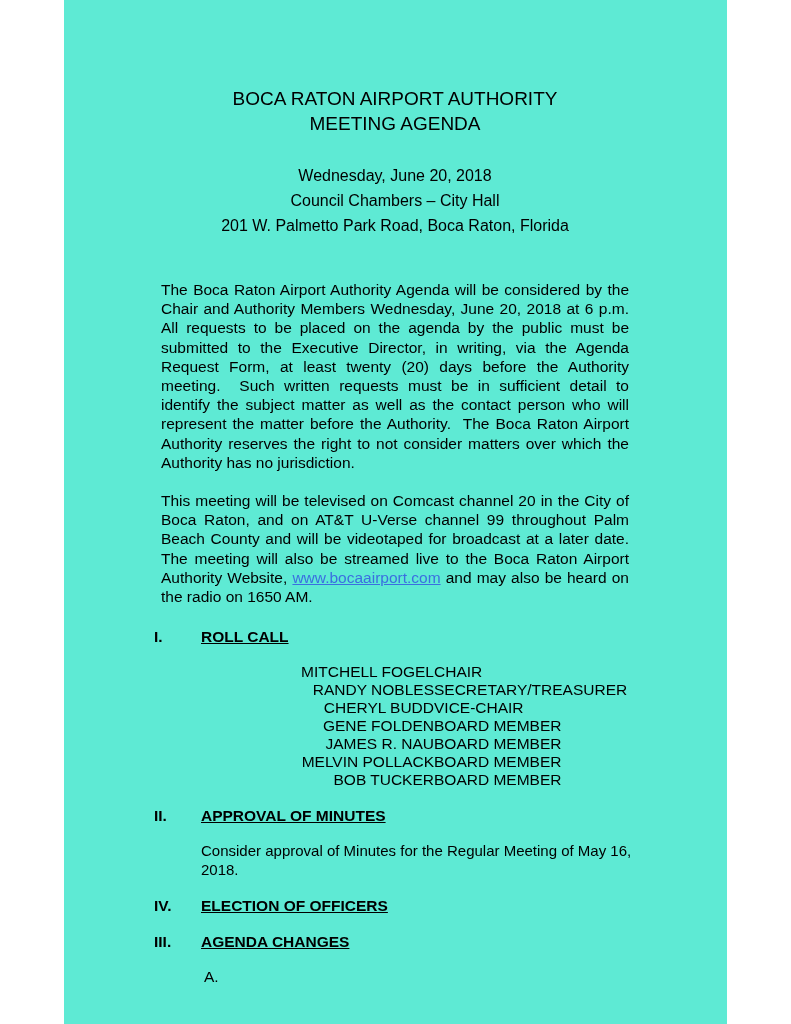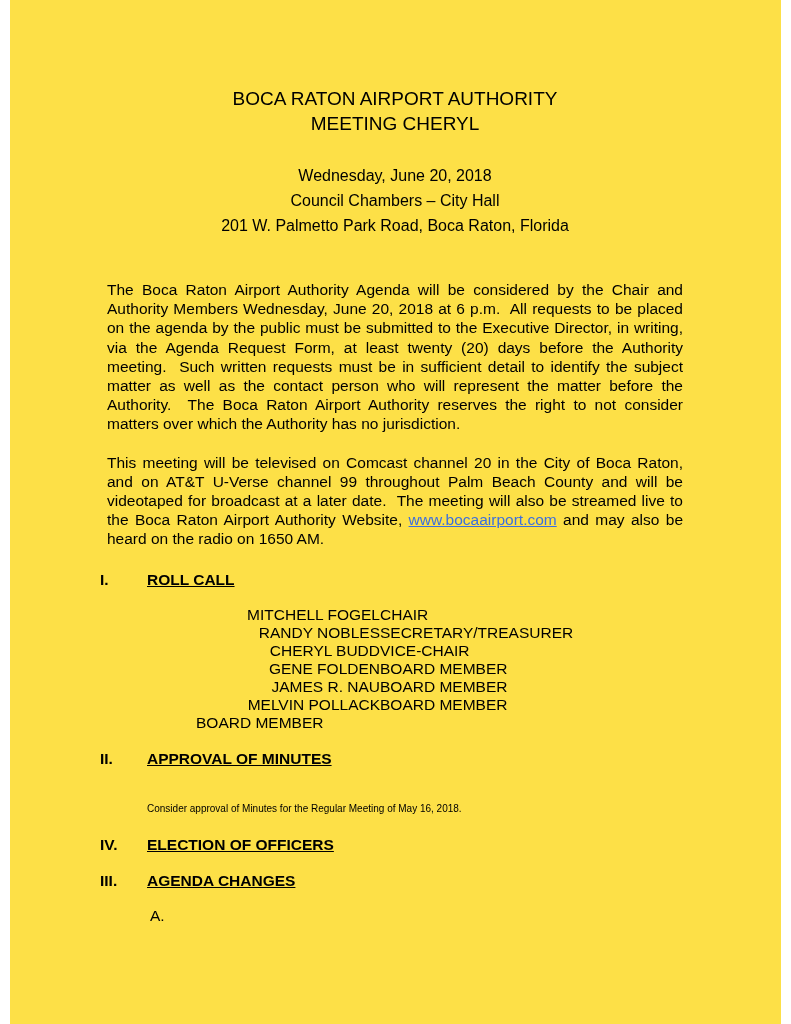--- a/index.html
+++ b/index.html
@@ -1,21 +1,21 @@
 <!DOCTYPE html>
 <html><head>
 <meta charset="utf-8">
 <style>
   html, body { margin: 0; padding: 0; background: #ffffff; }
   .page {
     position: relative;
-    width: 771px;
+    width: 663px;
     height: 1024px;
     margin: 0 auto;
-    background: #fde047;
+    background: #5eead4;
     color: #000000;
     font-family: "Liberation Sans", "DejaVu Sans", sans-serif;
     box-sizing: border-box;
     padding: 86px 91px 0 90px;
     overflow: hidden;
   }
   .title-block {
     text-align: center;
     font-size: 19px;
     line-height: 25px;
@@ -61,40 +61,40 @@
     margin: 17px 0 0 96px;
     text-align: right;
   }
   .rc-row {
     display: flex;
     font-size: 15.5px;
     line-height: 18px;
   }
   .rc-name { flex: none; width: 184px; }
   .sec-body {
-    margin: 31px 0 0 47px;
-    font-size: 10px;
+    margin: 16px 0 0 47px;
+    font-size: 15px;
     line-height: 19px;
   }
   .agenda-item {
     display: flex;
     margin: 16px 0 0 50px;
     font-size: 15.5px;
     line-height: 19px;
   }
   .agenda-item .item-label { flex: none; width: 27px; }
 </style>
 </head>
 <body>
 
 <div class="page">
 
   <div class="title-block">
     <div>BOCA RATON AIRPORT AUTHORITY</div>
-    <div>MEETING CHERYL</div>
+    <div>MEETING AGENDA</div>
   </div>
 
   <div class="date-block">
     <div>Wednesday, June 20, 2018</div>
     <div>Council Chambers – City Hall</div>
     <div>201 W. Palmetto Park Road, Boca Raton, Florida</div>
   </div>
 
   <p class="body-par par-intro">The Boca Raton Airport Authority Agenda will be considered by the Chair and Authority Members Wednesday, June 20, 2018 at 6 p.m.  All requests to be placed on the agenda by the public must be submitted to the Executive Director, in writing, via the Agenda Request Form, at least twenty (20) days before the Authority meeting.  Such written requests must be in sufficient detail to identify the subject matter as well as the contact person who will represent the matter before the Authority.  The Boca Raton Airport Authority reserves the right to not consider matters over which the Authority has no jurisdiction.</p>
 
@@ -124,20 +124,21 @@
     </div>
     <div class="rc-row">
       <span class="rc-name">JAMES R. NAU</span>
       <span class="rc-title">BOARD MEMBER</span>
     </div>
     <div class="rc-row">
       <span class="rc-name">MELVIN POLLACK</span>
       <span class="rc-title">BOARD MEMBER</span>
     </div>
     <div class="rc-row">
+      <span class="rc-name">BOB TUCKER</span>
       <span class="rc-title">BOARD MEMBER</span>
     </div>
   </div>
 
   <div class="section section-approval">
     <span class="sec-num">II.</span>
     <span class="sec-head">APPROVAL OF MINUTES</span>
   </div>
 
   <div class="sec-body">Consider approval of Minutes for the Regular Meeting of May 16, 2018.</div>

